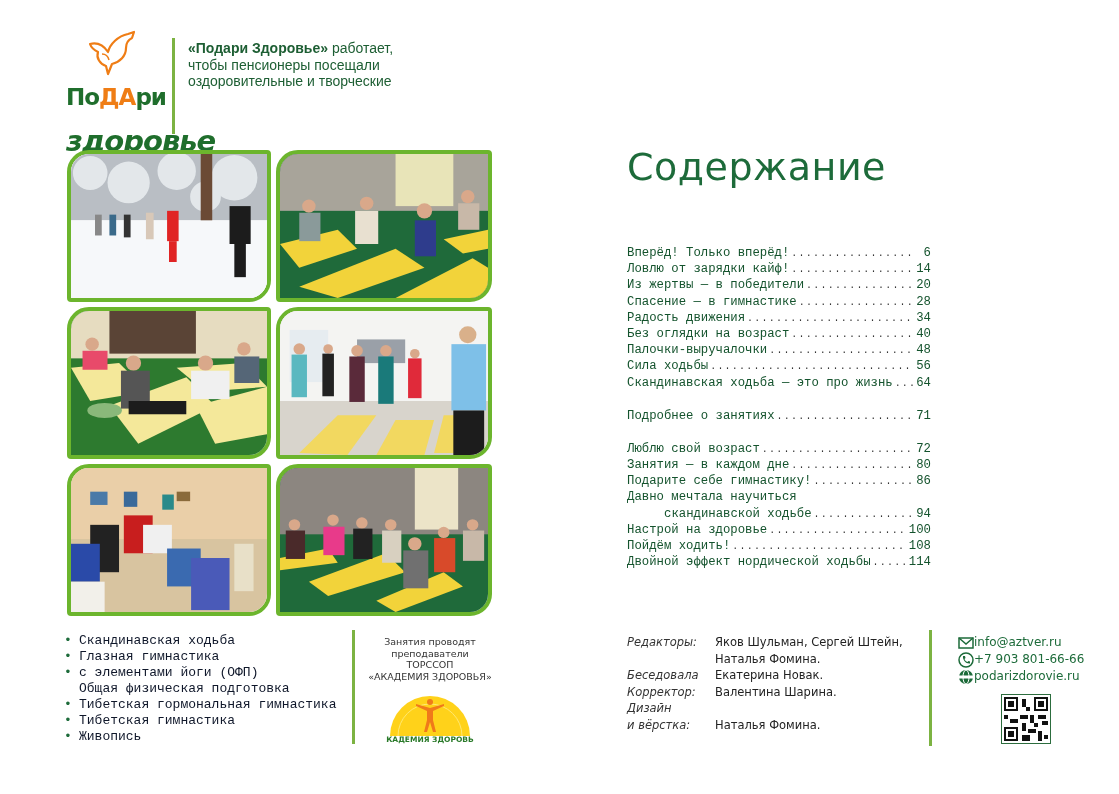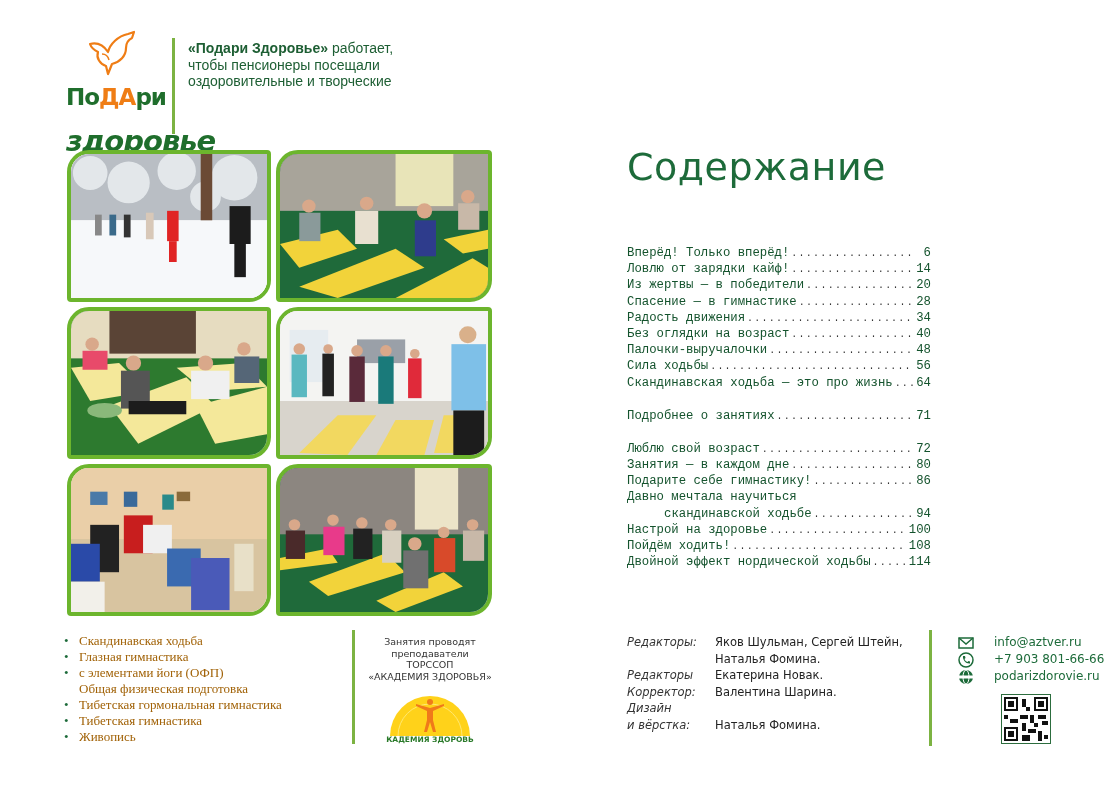--- a/index.html
+++ b/index.html
@@ -30,33 +30,33 @@
   .toc { left: 627px; top: 233px; width: 304px; font-size: 12.3px; color: #14532d; font-family: Liberation Mono, monospace; margin-top: 12px; }
   .toc-row { display: flex; align-items: baseline; height: 16.2px; line-height: 16.2px; white-space: nowrap; }
   .toc-row .t { flex: 0 0 auto; }
   .toc-row .dots { flex: 1 1 auto; overflow: hidden; color: #333; margin: 0 2px; letter-spacing: 1.2px; font-size: 10px; }
   .toc-row .dots::after { content: "........................................................................................"; }
   .toc-row .p { flex: 0 0 auto; min-width: 16px; text-align: right; }
   .toc-gap { height: 17px; }
   .toc-row.indent .t { padding-left: 37px; }
 
   
-  .activities { left: 64px; top: 633px; font-size: 13px; line-height: 16px; color: #a16207; font-family: Liberation Serif, serif; }
+  .activities { left: 64px; top: 633px; font-size: 13px; line-height: 16px; color: #0f172a; font-family: Liberation Mono, monospace; }
   .activities li { list-style: none; position: relative; padding-left: 15px; }
   .activities li::before { content: "•"; position: absolute; left: 0; color: #1d6b3a; }
 
   .teachers { left: 362px; top: 636px; width: 136px; text-align: center; font-size: 9.5px; line-height: 11.5px; color: #333; font-family: "DejaVu Sans", sans-serif; }
 
   .credits { left: 627px; top: 634px; font-size: 11.5px; line-height: 16.6px; color: #222; font-family: "DejaVu Sans", sans-serif; }
   .credits .row { display: flex; }
   .credits .k { width: 88px; font-style: italic; color: #333; }
   .credits .v { width: 200px; }
 
   .contacts { left: 958px; top: 634px; font-size: 12px; line-height: 17px; color: #1d6b3a; font-family: "DejaVu Sans", sans-serif; }
-  .contacts .row { display: flex; align-items: center; gap: 20px; }
+  .contacts .row { display: flex; align-items: center; gap: 0; }
   .contacts svg { flex: 0 0 auto; }
 
   .qr { left: 1001px; top: 694px; width: 50px; height: 50px; border: 1px solid #2c6d3e; background: #fff; }
 </style>
 </head>
 <body>
 
 <div class="abs logo">
   <svg class="abs" style="left:22px;top:0;" width="52" height="46" viewBox="0 0 52 46">
     <path d="M2 14 C10 12 16 16 20 22 C22 14 30 6 40 4 L46 2 L44 8 C40 10 38 14 38 18 C38 26 32 32 24 34 L20 44 L18 36 C12 34 8 28 10 22 C6 20 3 17 2 14 Z" fill="none" stroke="#ef7d15" stroke-width="2.2" stroke-linejoin="round"></path>
@@ -337,21 +337,21 @@
 <div class="abs credits">
   <div class="row">
       <span class="k">Редакторы:</span>
       <span class="v">Яков Шульман, Сергей Штейн,</span>
     </div>
   <div class="row">
       <span class="k"></span>
       <span class="v">Наталья Фомина.</span>
     </div>
   <div class="row">
-      <span class="k">Редакторы</span>
+      <span class="k">Беседовала</span>
       <span class="v">Екатерина Новак.</span>
     </div>
   <div class="row">
       <span class="k">Корректор:</span>
       <span class="v">Валентина Шарина.</span>
     </div>
   <div class="row">
       <span class="k">Дизайн</span>
       <span class="v"></span>
     </div>

